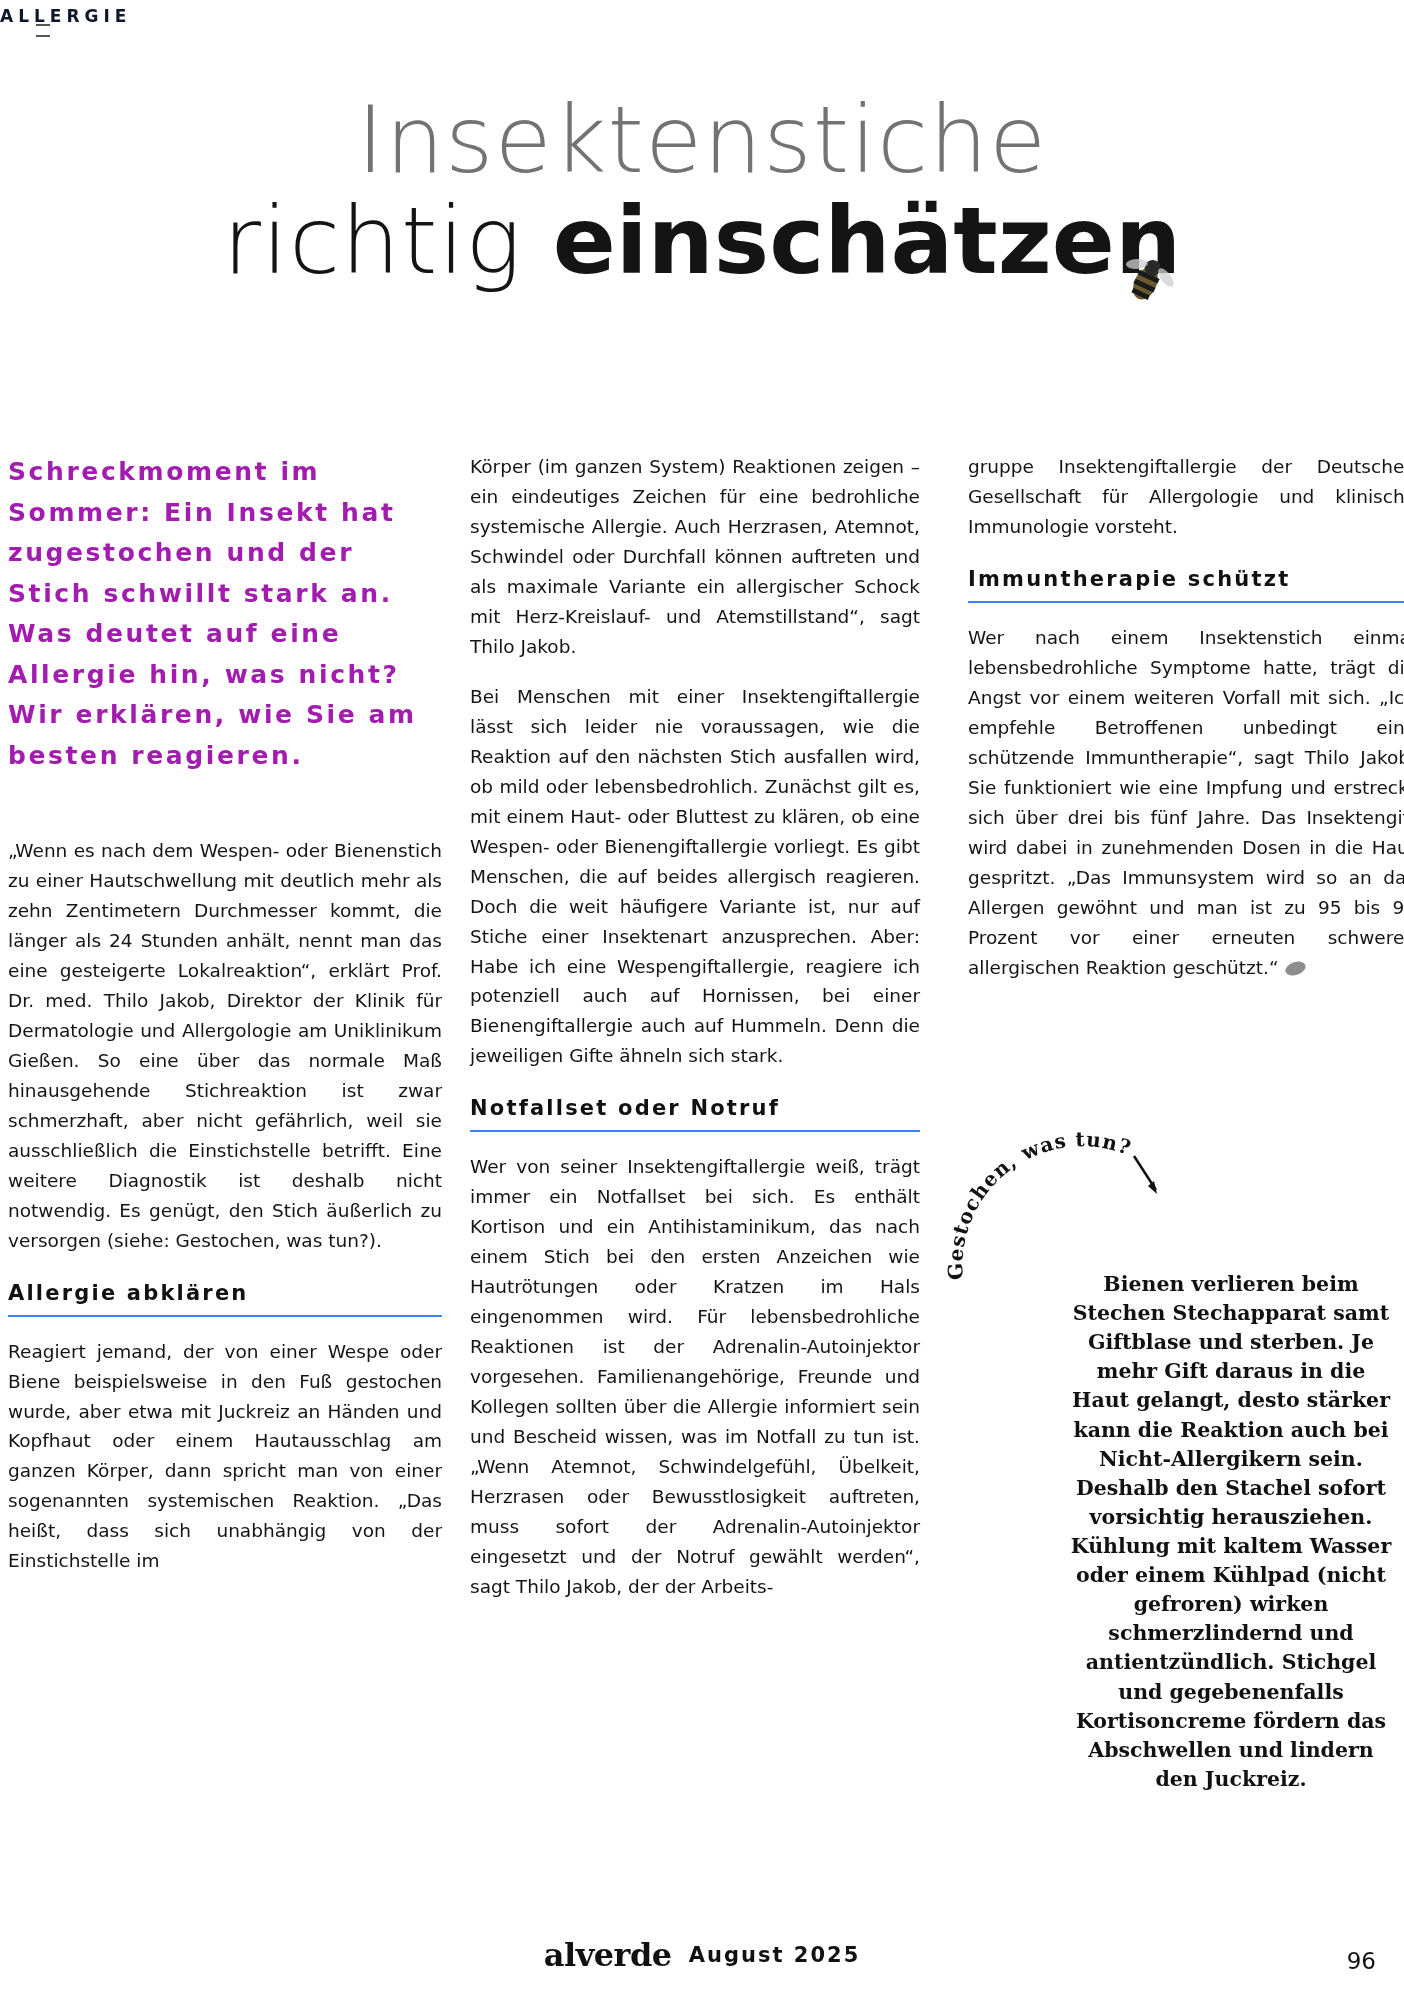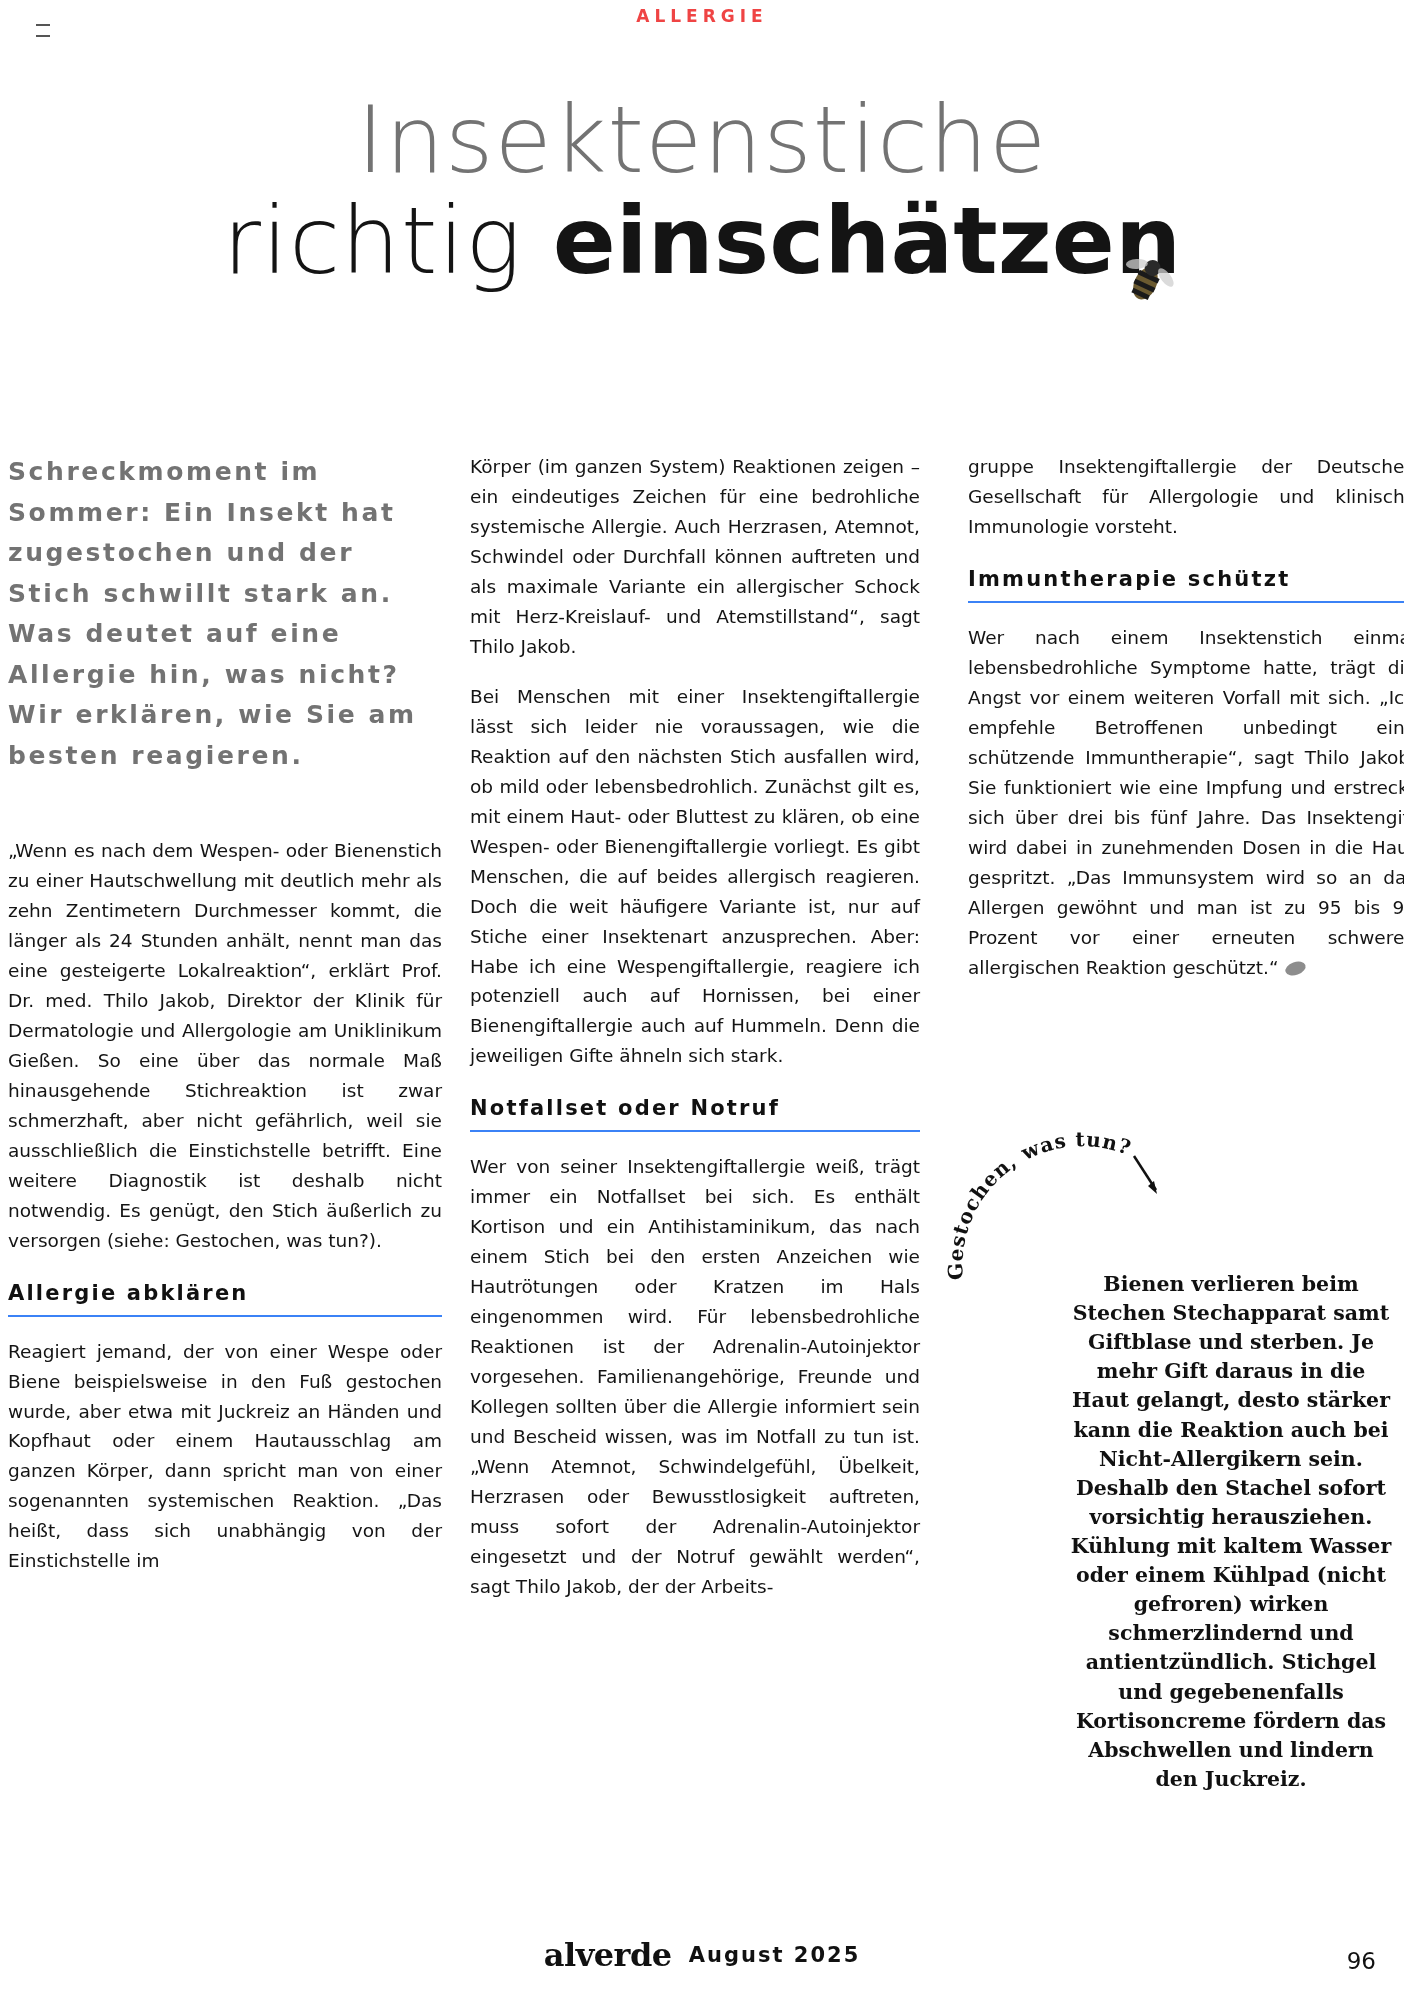--- a/index.html
+++ b/index.html
@@ -15,26 +15,26 @@
     color: #1a1a1a;
     overflow: hidden;
   }
 
   
   .kicker {
     position: absolute;
     top: 6px;
     left: 0;
     width: 100%;
-    text-align: center;
+    text-align: left;
     font-family: "DejaVu Sans", sans-serif;
     font-size: 17px;
     font-weight: 700;
     letter-spacing: 5px;
-    color: #ef4444;
+    color: #0f172a;
   }
   .corner-mark {
     position: absolute;
     top: 24px;
     left: 36px;
     width: 14px;
     height: 9px;
     border-top: 2px solid #555;
     border-bottom: 2px solid #555;
   }
@@ -91,21 +91,21 @@
   .col2 { left: 470px; width: 450px; }
   .col3 { left: 968px; width: 448px; }
 
   .lead {
     font-size: 25px;
     font-weight: 700;
     letter-spacing: 2.6px;
     line-height: 1.62;
     text-align: left;
     margin-bottom: 60px !important;
-    color: #737373;
+    color: #a21caf;
   }
   .subhead {
     font-size: 21px;
     font-weight: 700;
     letter-spacing: 2.2px;
     margin: 6px 0 6px 0;
     color: #111;
     text-align: left;
   }
   .subhead-ul {

